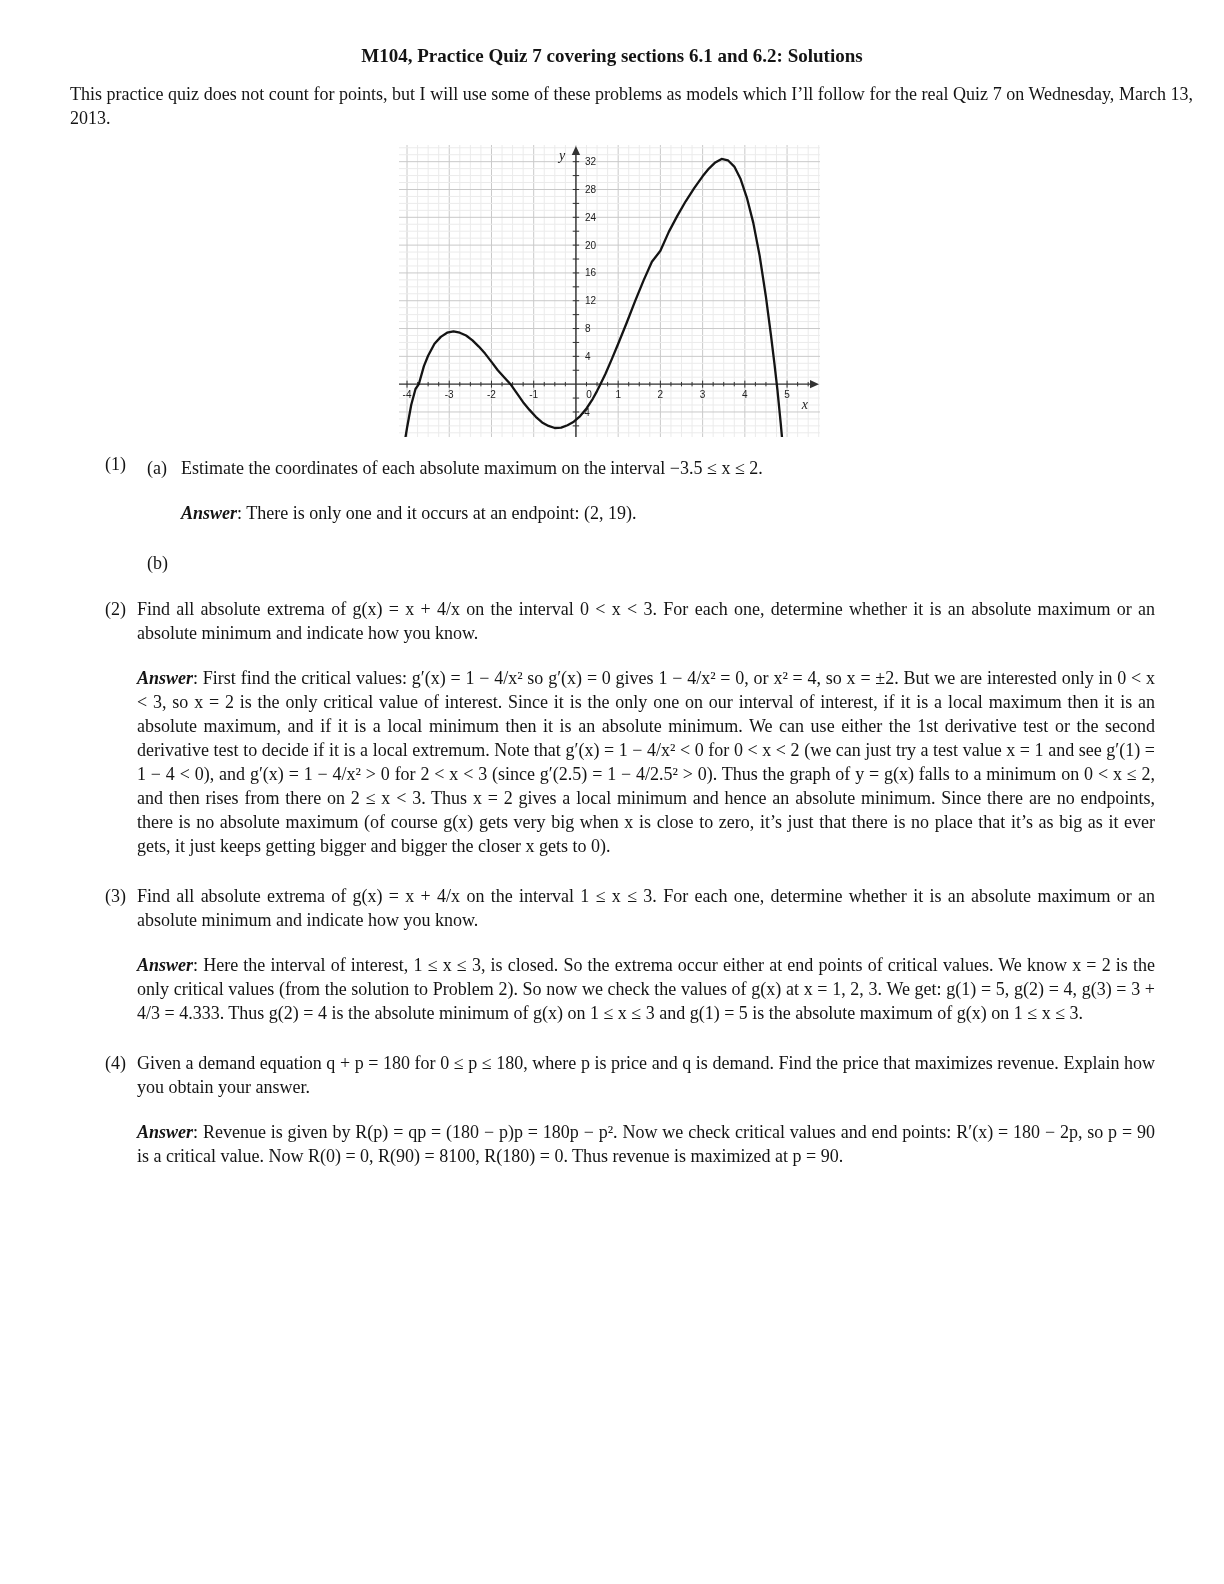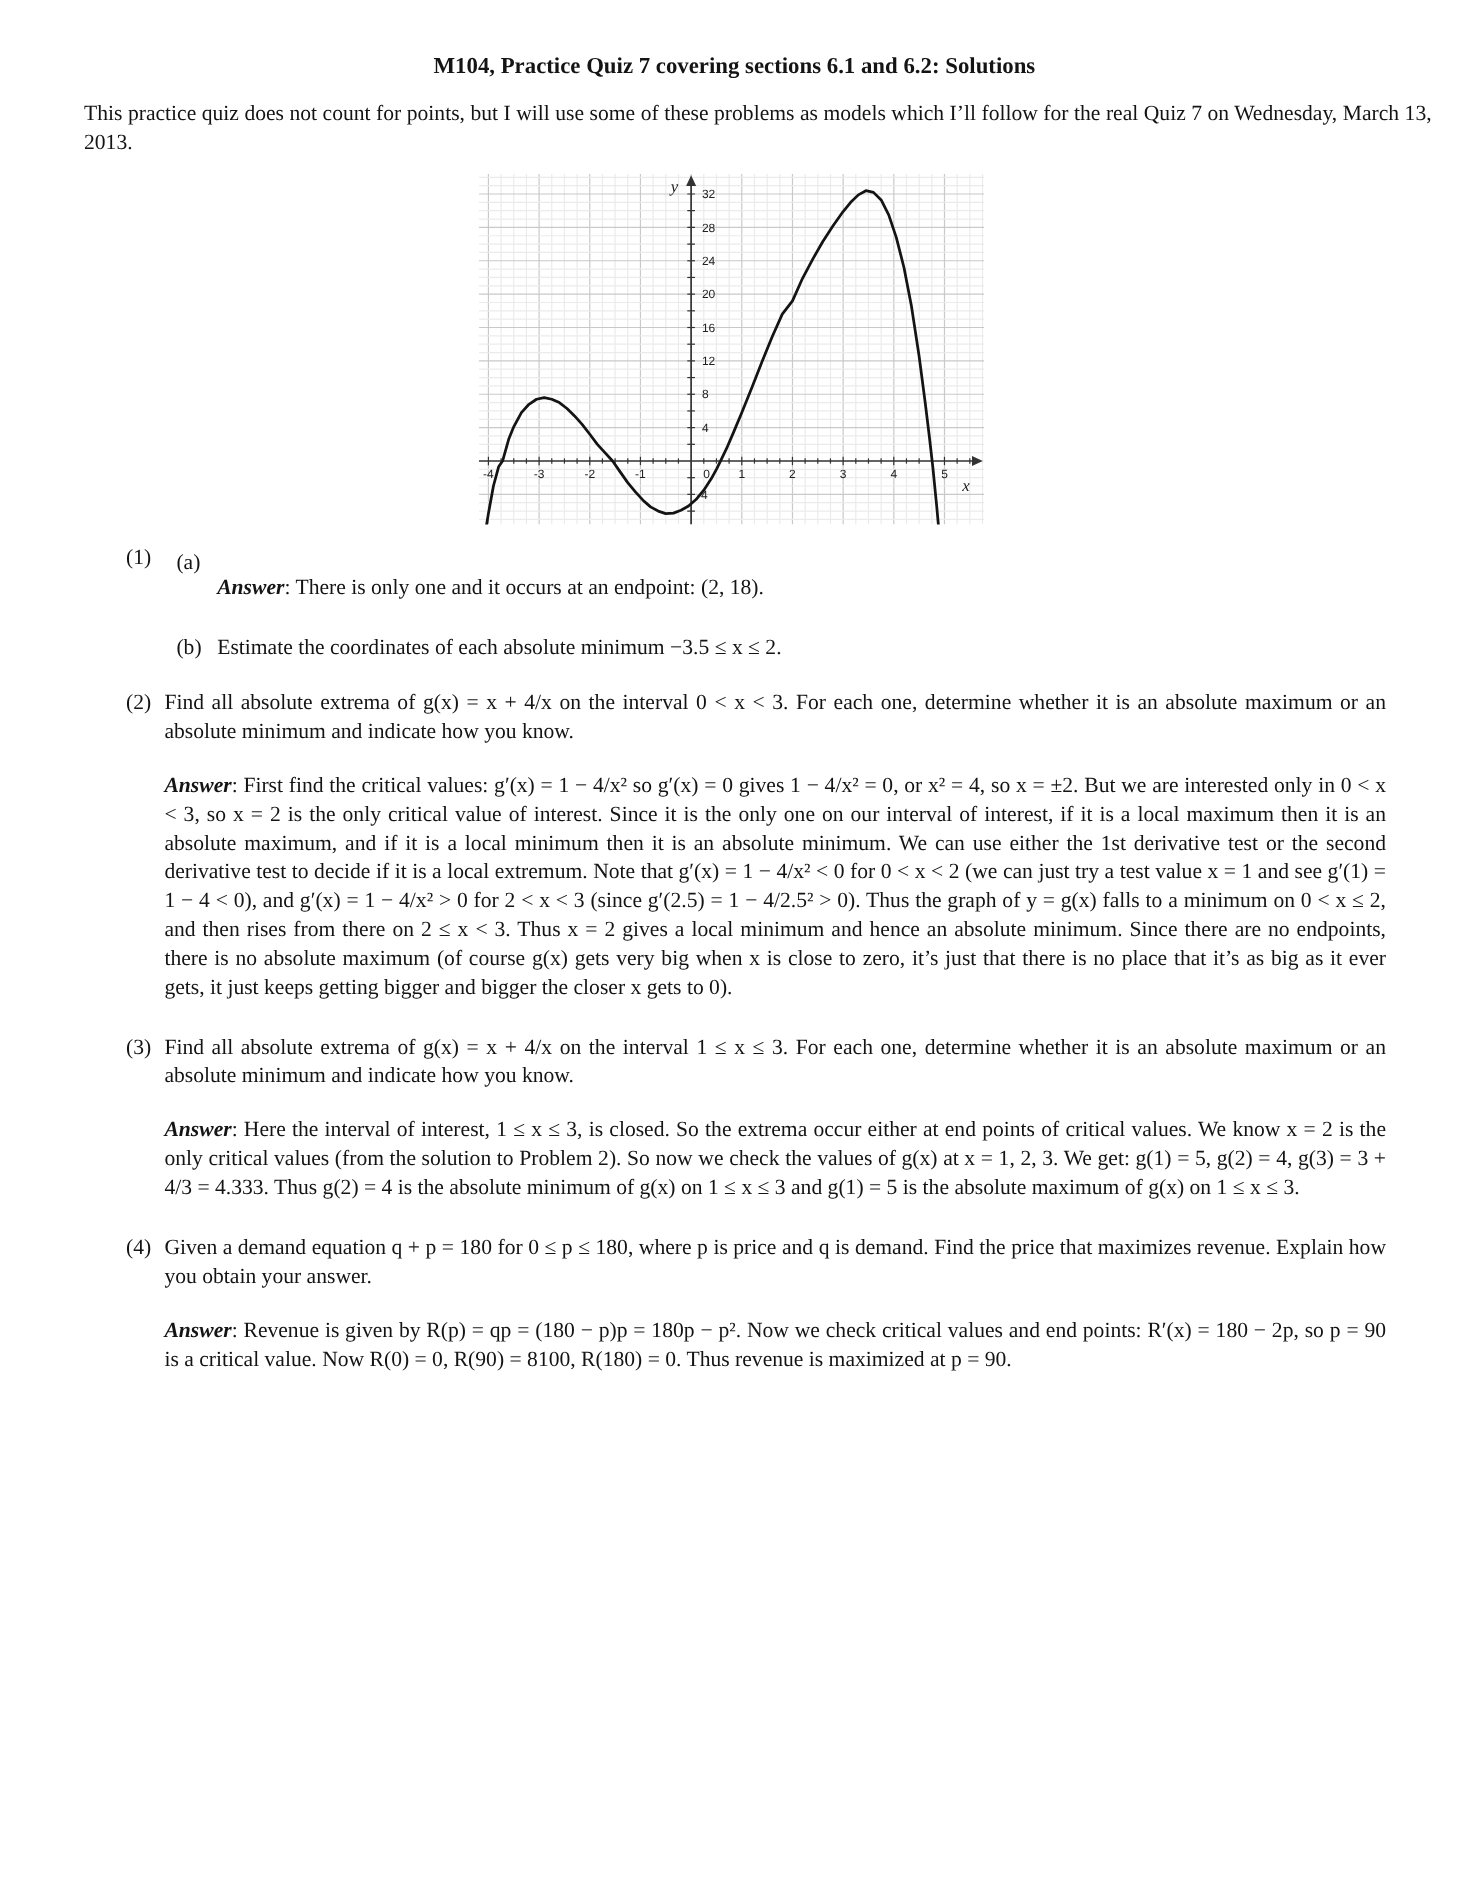--- a/index.html
+++ b/index.html
@@ -204,27 +204,27 @@
   </div>
 
   <div class="problems">
 
     <div class="problem" style="margin-top:0;">
       <div class="pnum">(1)</div>
       <div class="pbody">
         <div class="part">
           <div class="plabel">(a)</div>
           <div class="ptext">
-            <div class="answer"><b>Answer</b><span>: There is only one and it occurs at an endpoint: (2, 18).</span></div>
+            <div>Estimate the coordinates of each absolute maximum on the interval −3.5 ≤ x ≤ 2.</div>
+            <div class="answer"><b>Answer</b><span>: There is only one and it occurs at an endpoint: (2, 19).</span></div>
           </div>
         </div>
         <div class="part">
           <div class="plabel">(b)</div>
           <div class="ptext">
-            <div>Estimate the coordinates of each absolute minimum −3.5 ≤ x ≤ 2.</div>
           </div>
         </div>
       </div>
     </div>
 
     <div class="problem">
       <div class="pnum">(2)</div>
       <div class="pbody">
         <div>Find all absolute extrema of g(x) = x + 4/x on the interval 0 &lt; x &lt; 3. For each one, determine whether it is an absolute maximum or an absolute minimum and indicate how you know.</div>
         <div class="answer"><b>Answer</b><span>: First find the critical values: g′(x) = 1 − 4/x² so g′(x) = 0 gives 1 − 4/x² = 0, or x² = 4, so x = ±2. But we are interested only in 0 &lt; x &lt; 3, so x = 2 is the only critical value of interest. Since it is the only one on our interval of interest, if it is a local maximum then it is an absolute maximum, and if it is a local minimum then it is an absolute minimum. We can use either the 1st derivative test or the second derivative test to decide if it is a local extremum. Note that g′(x) = 1 − 4/x² &lt; 0 for 0 &lt; x &lt; 2 (we can just try a test value x = 1 and see g′(1) = 1 − 4 &lt; 0), and g′(x) = 1 − 4/x² &gt; 0 for 2 &lt; x &lt; 3 (since g′(2.5) = 1 − 4/2.5² &gt; 0). Thus the graph of y = g(x) falls to a minimum on 0 &lt; x ≤ 2, and then rises from there on 2 ≤ x &lt; 3. Thus x = 2 gives a local minimum and hence an absolute minimum. Since there are no endpoints, there is no absolute maximum (of course g(x) gets very big when x is close to zero, it’s just that there is no place that it’s as big as it ever gets, it just keeps getting bigger and bigger the closer x gets to 0).</span></div>

